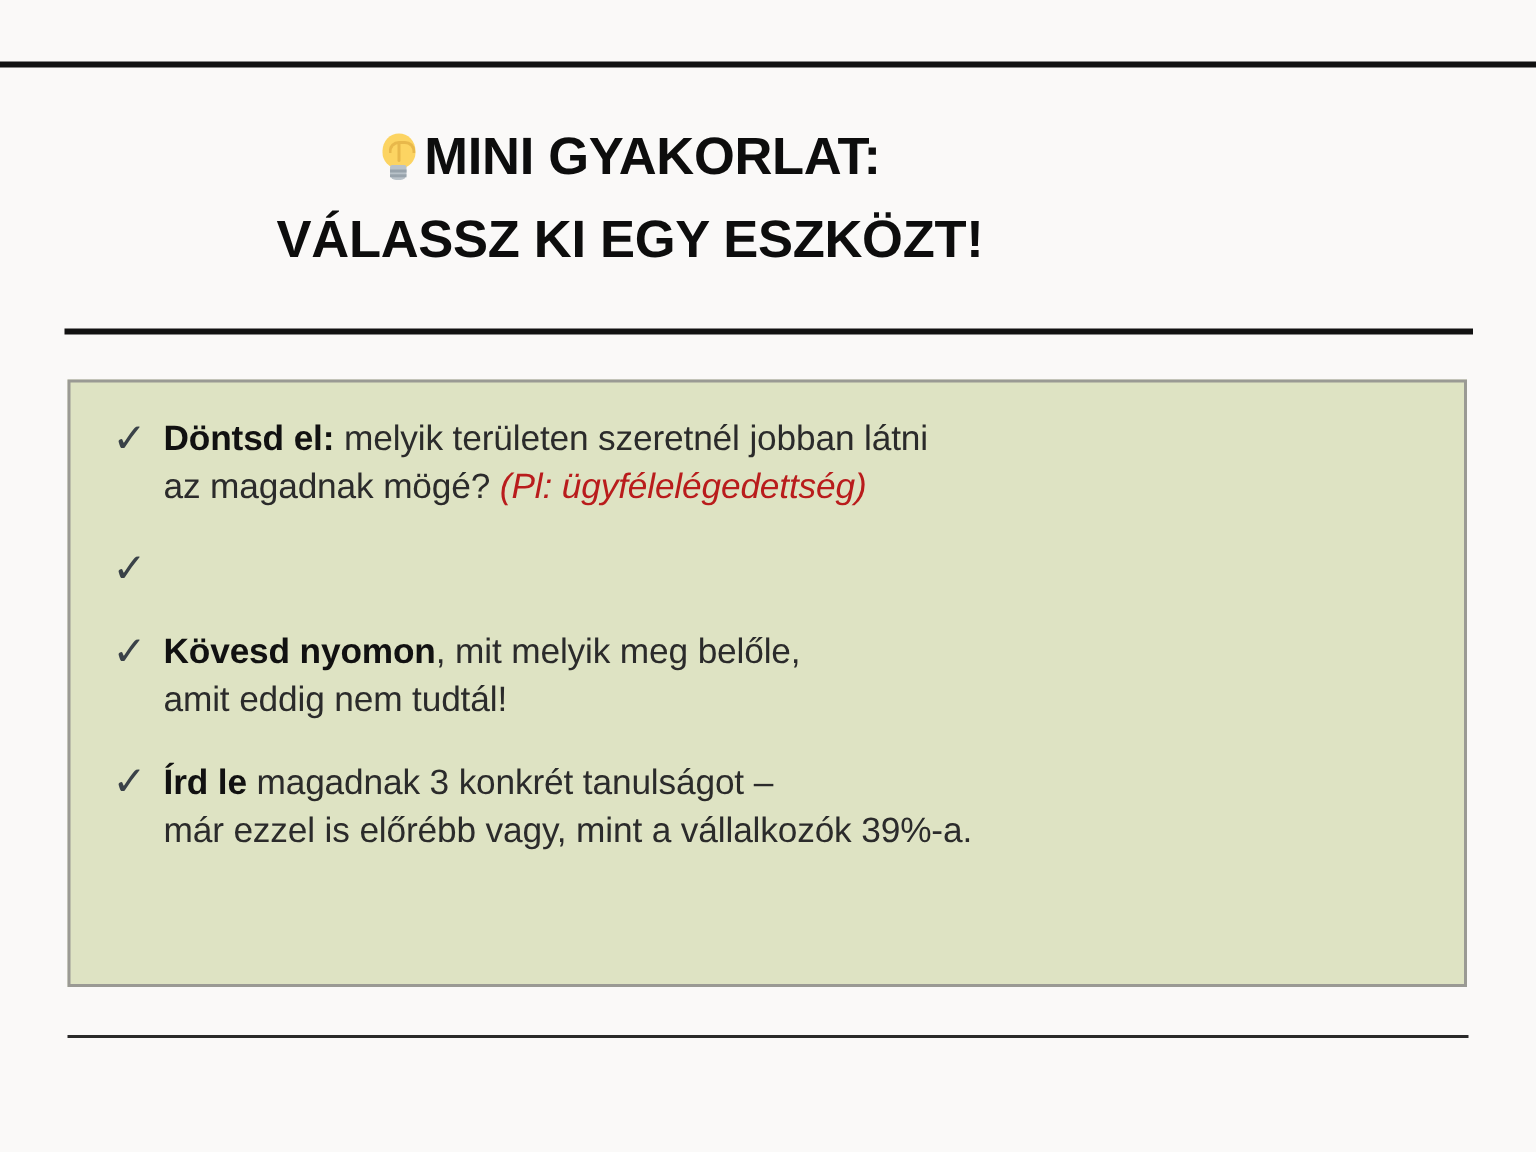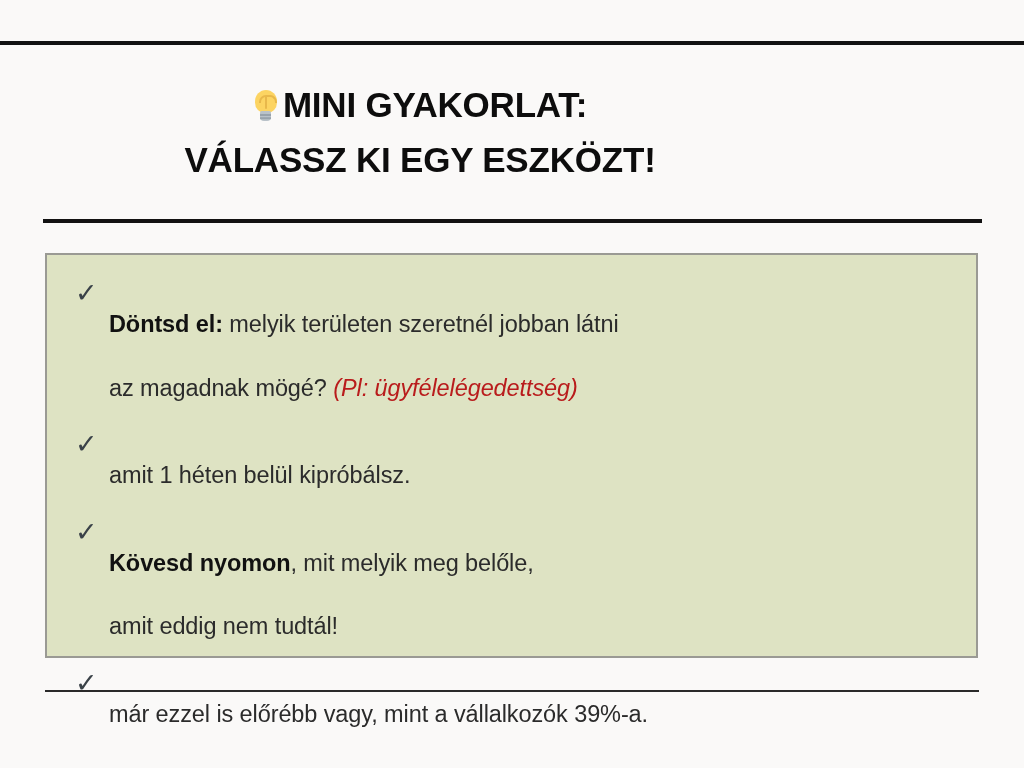--- a/index.html
+++ b/index.html
@@ -137,21 +137,21 @@
 
   .bullet-text {
     flex: 1 1 auto;
     font-size: 23.5px;
     line-height: 31.5px;
     color: #2b2b2b;
     letter-spacing: -0.1px;
   }
   .bullet-text .b { font-weight: bold; color: #111111; }
   .bullet-text .i { font-style: italic; color: #b91c1c; }
-  .bullet-text .ln { display: block; white-space: nowrap; margin-top: 32px; }
+  .bullet-text .ln { display: block; white-space: nowrap; }
 
   
   .bottom-rule {
     position: absolute;
     left: 45px;
     top: 690px;
     width: 934px;
     height: 2px;
     background: #2a2a2a;
   }
@@ -180,35 +180,35 @@
       <span class="check-icon">✓</span>
       <span class="bullet-text">
         <span class="ln"><span class="b">Döntsd el:</span><span> melyik területen szeretnél jobban látni</span></span>
         <span class="ln"><span>az magadnak mögé? </span><span class="i">(Pl: ügyfélelégedettség)</span></span>
       </span>
     </div>
 
     <div class="bullet">
       <span class="check-icon">✓</span>
       <span class="bullet-text">
-        <span class="ln"><span>amit 1 héten belül kipróbálsz.</span><span class="i"></span></span>
       </span>
     </div>
 
     <div class="bullet">
       <span class="check-icon">✓</span>
       <span class="bullet-text">
         <span class="ln"><span class="b">Kövesd nyomon</span><span>, mit melyik meg belőle,</span></span>
         <span class="ln"><span>amit eddig nem tudtál!</span><span class="i"></span></span>
       </span>
     </div>
 
     <div class="bullet">
       <span class="check-icon">✓</span>
       <span class="bullet-text">
+        <span class="ln"><span class="b">Írd le</span><span> magadnak 3 konkrét tanulságot –</span></span>
         <span class="ln"><span>már ezzel is előrébb vagy, mint a vállalkozók 39%-a.</span><span class="i"></span></span>
       </span>
     </div>
 
   </div>
 </div>
 
 <div class="bottom-rule"></div>
 
 </body></html>

